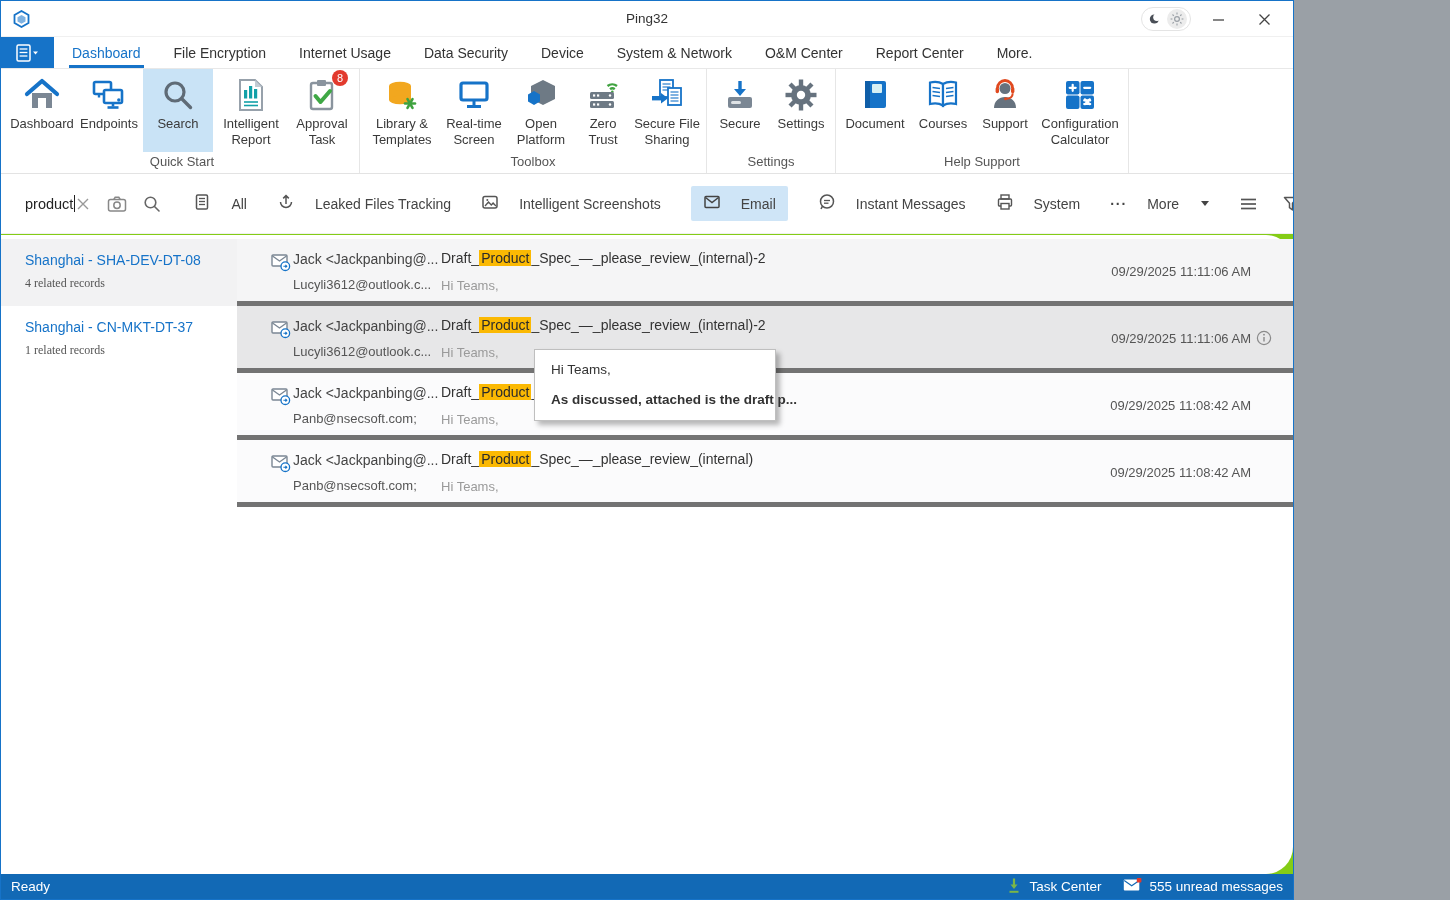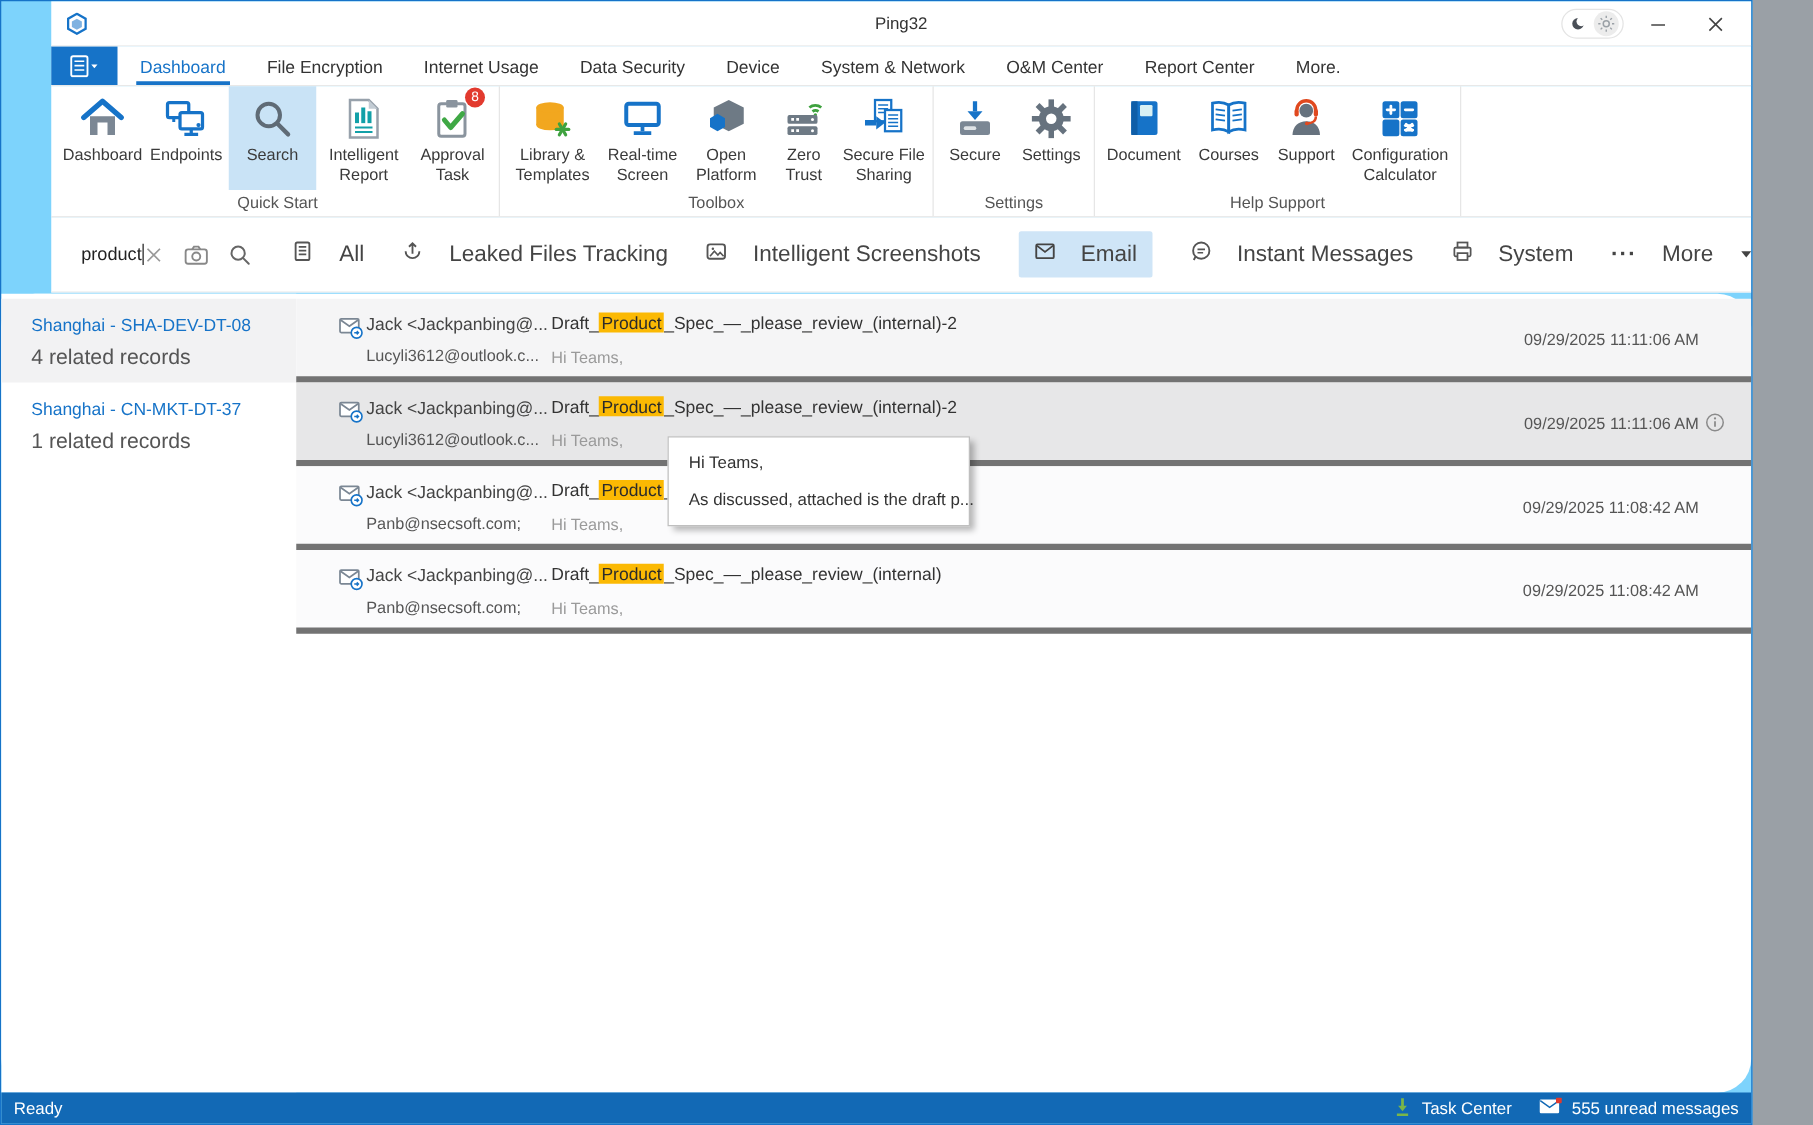--- a/index.html
+++ b/index.html
@@ -1,18 +1,18 @@
 <!DOCTYPE html>
 <html><head>
 <meta charset="utf-8">
 <style>
   * { margin:0; padding:0; box-sizing:border-box; }
   html,body { background:#9aa0a6; }
   body { font-family:"Liberation Sans", sans-serif; }
-  .window { position:relative; width:1402px; height:900px; background:#7dd3fc; border:1px solid #1673c8; overflow:hidden;padding-left:40px; }
+  .window { position:relative; width:1294px; height:900px; background:#84cc16; border:1px solid #1673c8; overflow:hidden; }
 
   
   .titlebar { height:36px; position:relative; display:flex; align-items:center; border-bottom:1px solid #f0f0f0; background:#fff; }
   .logo { position:absolute; left:12px; top:9px; }
   .title { position:absolute; left:0; right:0; text-align:center; font-size:13.5px; color:#333; }
   .wincontrols { position:absolute; right:10px; top:0; height:36px; display:flex; align-items:center; gap:8px; }
   .themepill { display:flex; align-items:center; gap:2px; border:1px solid #e4e4e4; border-radius:12px; background:#fff; padding:1px 3px; height:24px; }
   .theme-moon,.theme-sun { width:20px; height:20px; display:flex; align-items:center; justify-content:center; border-radius:50%; }
   .theme-sun { background:#ececec; }
   .winbtn { width:38px; height:30px; display:flex; align-items:center; justify-content:center; }
@@ -38,52 +38,52 @@
 
   
   .searchbar { height:60px; display:flex; align-items:center; border-bottom:1px solid #f0f0f0; padding-left:24px; background:#fff; }
   .sinput { width:296px; display:flex; align-items:center; }
   .sval { font-size:14.5px; color:#222; }
   .caret { width:1px; height:17px; background:#222; margin-left:1px; }
   .sicons { display:flex; gap:16px; align-items:center; margin-right:12px; }
   .sicons > span { display:flex; }
   .vdiv { width:1px; height:26px; background:#ddd; margin:0 16px 0 4px; }
   .filters { display:flex; align-items:center; gap:30px; flex:1; }
-  .filter { display:flex; gap:20px; align-items:center; font-size:18px; color:#444; white-space:nowrap; }
+  .filter { display:flex; gap:20px; align-items:center; font-size:14px; color:#444; white-space:nowrap; }
   .filter.selected { background:#cfe5f7; padding:7px 12px; border-radius:2px; }
   .f-ellipsis { color:#444; letter-spacing:1px; font-weight:bold; }
   .caret-down { width:0; height:0; border-left:4px solid transparent; border-right:4px solid transparent; border-top:5px solid #444; margin-left:2px; }
   .fright { margin-left:auto; display:flex; gap:24px; align-items:center; margin-right:18px; }
   .fright > span { display:flex; }
 
   
   .content { position:absolute; top:234px; left:0; right:0; bottom:25px; display:flex; background:#fff;border-radius:27px; }
   .sidebar { width:236px; padding-top:4px; background:#fff; }
   .side-item { height:67px; padding:13px 0 0 24px; }
   .side-item.selected { background:#f2f2f3; }
   .side-title { font-size:14px; color:#1673c8; margin-bottom:8px; }
-  .side-sub { font-size:17px; color:#555; }
+  .side-sub { font-size:12px; color:#555;font-family:Liberation Serif, serif; }
 
   .list { flex:1; padding-top:4px; position:relative; }
   .row { height:67px; position:relative; border-bottom:5px solid #737373; }
   .row.shade { background:#f5f5f6; }
   .row.hover { background:#e7e7e8; }
   .row.plain { background:#fbfbfc; }
   .micon { position:absolute; left:34px; top:14px; }
   .sender { position:absolute; left:56px; top:12px; font-size:14px; color:#444; width:150px; white-space:nowrap; overflow:hidden; }
   .addr { position:absolute; left:56px; top:38px; font-size:13px; color:#555; width:150px; white-space:nowrap; overflow:hidden; }
   .subj { position:absolute; left:204px; top:11px; font-size:14px; color:#333; white-space:nowrap; }
   .hl { background:#fbb903; color:#2b2b2b; padding:0 2px; }
   .prev { position:absolute; left:204px; top:39px; font-size:13px; color:#9a9a9a; }
   .time { position:absolute; right:42px; top:25px; font-size:13px; color:#555; white-space:nowrap; }
   .iinfo { position:absolute; right:-21px; top:-1px; display:flex; }
 
   .tooltip { position:absolute; left:533px; top:348px; width:242px; background:#fff; border:1px solid #bfbfbf; box-shadow:4px 4px 5px rgba(0,0,0,.28); padding:12px 16px 13px 16px; z-index:20; }
   .tooltip .tl1 { font-size:13.5px; color:#333; }
-  .tooltip .tl2 { font-size:13.5px; color:#333; margin-top:15px; white-space:nowrap; }
+  .tooltip .tl2 { font-size:13.5px; color:#333; margin-top:15px; white-space:nowrap;font-weight:bold; }
 
   
   .statusbar { position:absolute; left:0; right:0; bottom:0; height:25px; background:#1269b5; color:#fff; display:flex; align-items:center; padding:0 10px; font-size:13.5px; }
   .sb-right { margin-left:auto; display:flex; gap:22px; align-items:center; }
   .sb-item { display:flex; gap:7px; align-items:center; }
 </style>
 </head>
 <body>
 
 <div class="window">

